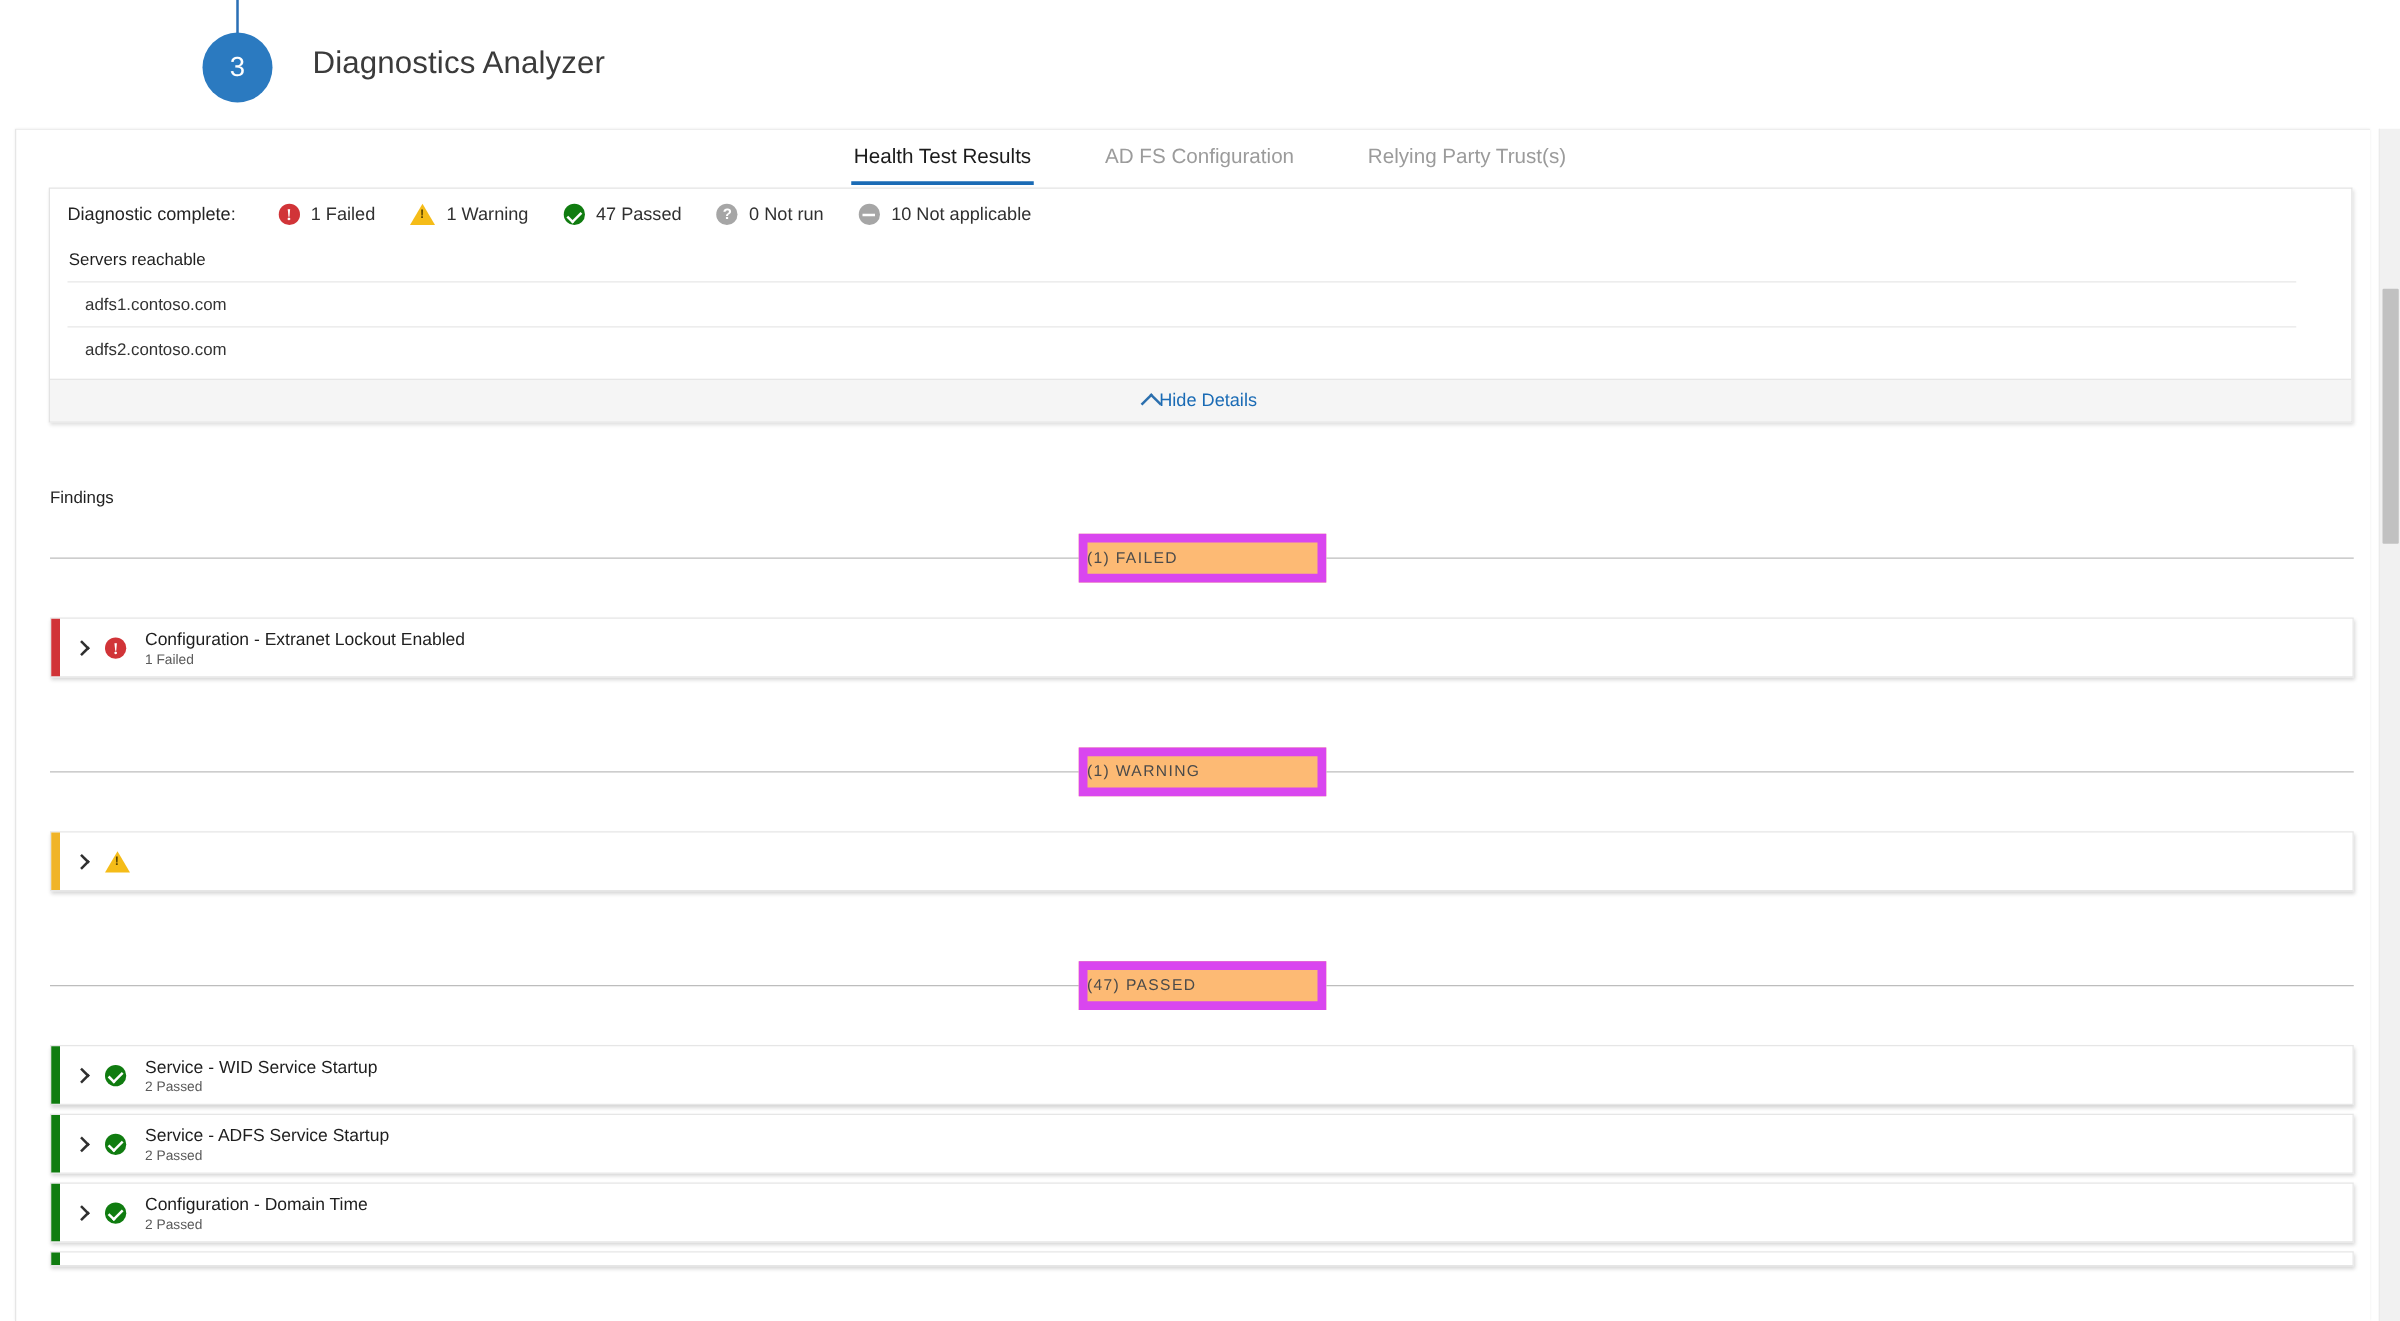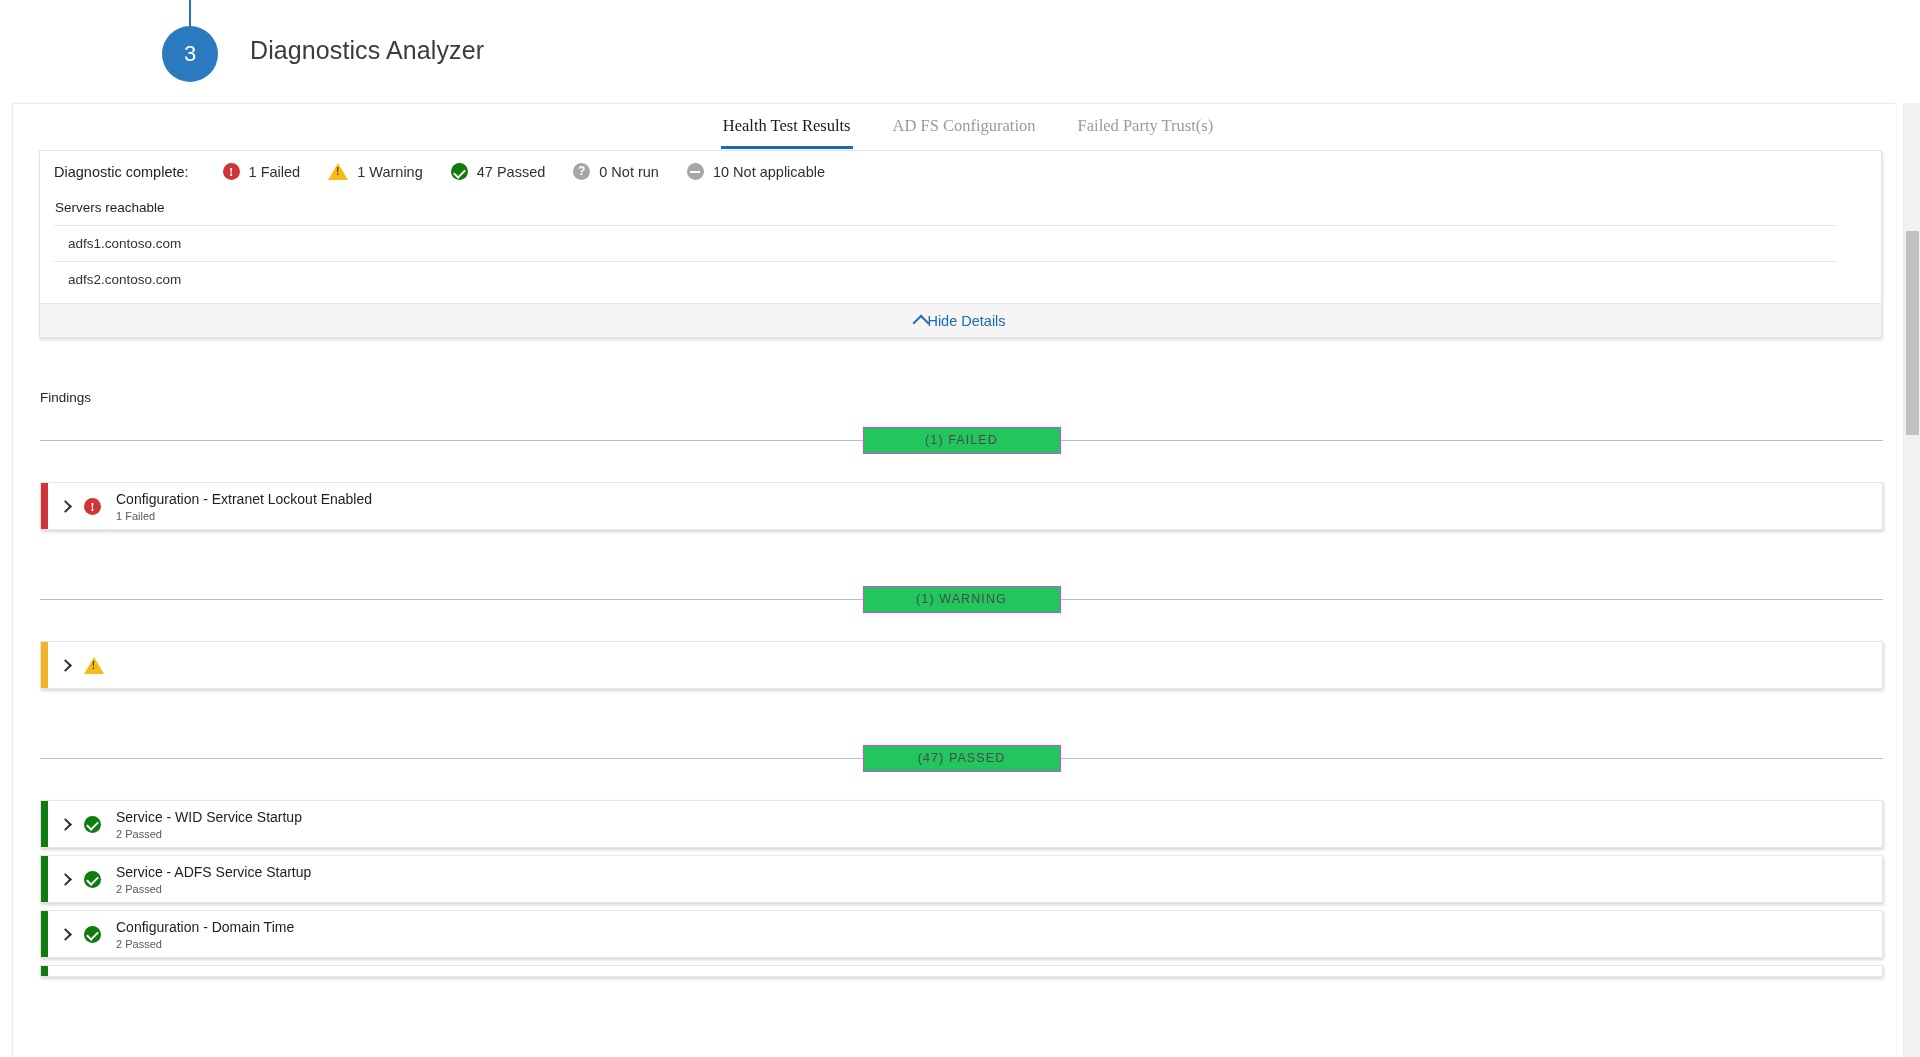--- a/index.html
+++ b/index.html
@@ -56,21 +56,21 @@
     background: #c1c1c1; border-radius: 1px;
   }
 
   
   .content { position: absolute; left: 48px; top: 103px; width: 1840px; }
 
   
   .tabs {
     position: relative; height: 42px;
     display: flex; justify-content: center; align-items: flex-start;
-    gap: 38px; padding-top: 10px; font-family: Liberation Serif, serif;
+    gap: 55px; padding-top: 10px;
   }
   .tab {
     font-size: 16.5px; color: #9b9b9b; padding: 3px 2px 10px 2px;
     cursor: default; white-space: nowrap;
   }
   .tab.active { color: #1b1b1b; border-bottom: 3px solid #1a6bb5; }
 
   
   .summary-card {
     position: relative; margin: 5px 0 0 -9px;
@@ -157,22 +157,22 @@
   .findings-label {
     font-size: 13.5px; color: #1f1f1f;
     margin: 52px 0 0 -8px;
   }
 
   .divider {
     display: flex; align-items: center; margin: 22px 0 0 -8px; width: 1843px;
   }
   .divider .rule { flex: 1 1 auto; height: 1px; background: #bdbdbd; }
   .divider .chip {
-    flex: 0 0 auto; width: 198px; text-align: center;
-    border: 1px solid #d946ef; background: #22c55e;
+    flex: 0 0 auto; width: 198px; 
+    border: 7px solid #d946ef; background: #fdba74;
     font-size: 12.5px; letter-spacing: 1.1px; color: #4a4a4a;
     padding: 5px 0 6px 0;
   }
 
   
   .finding {
     position: relative; display: flex; align-items: center;
     width: 1843px; height: 48px; margin: 28px 0 0 -8px;
     background: #fff; border: 1px solid #e6e6e6;
     box-shadow: 1px 2px 3px rgba(0,0,0,.16);
@@ -205,21 +205,21 @@
     <div class="step-title">Diagnostics Analyzer</div>
   </div>
 
   <div class="page-panel"></div>
 
   <div class="content">
 
     <div class="tabs">
       <div class="tab active">Health Test Results</div>
       <div class="tab">AD FS Configuration</div>
-      <div class="tab">Failed Party Trust(s)</div>
+      <div class="tab">Relying Party Trust(s)</div>
     </div>
 
     <div class="summary-card">
 
       <div class="summary-line">
         <span class="summary-label">Diagnostic complete:</span>
 
         <span class="stat">
           <span class="ic ic-failed">!</span>
           <span class="stat-text">1 Failed</span>

